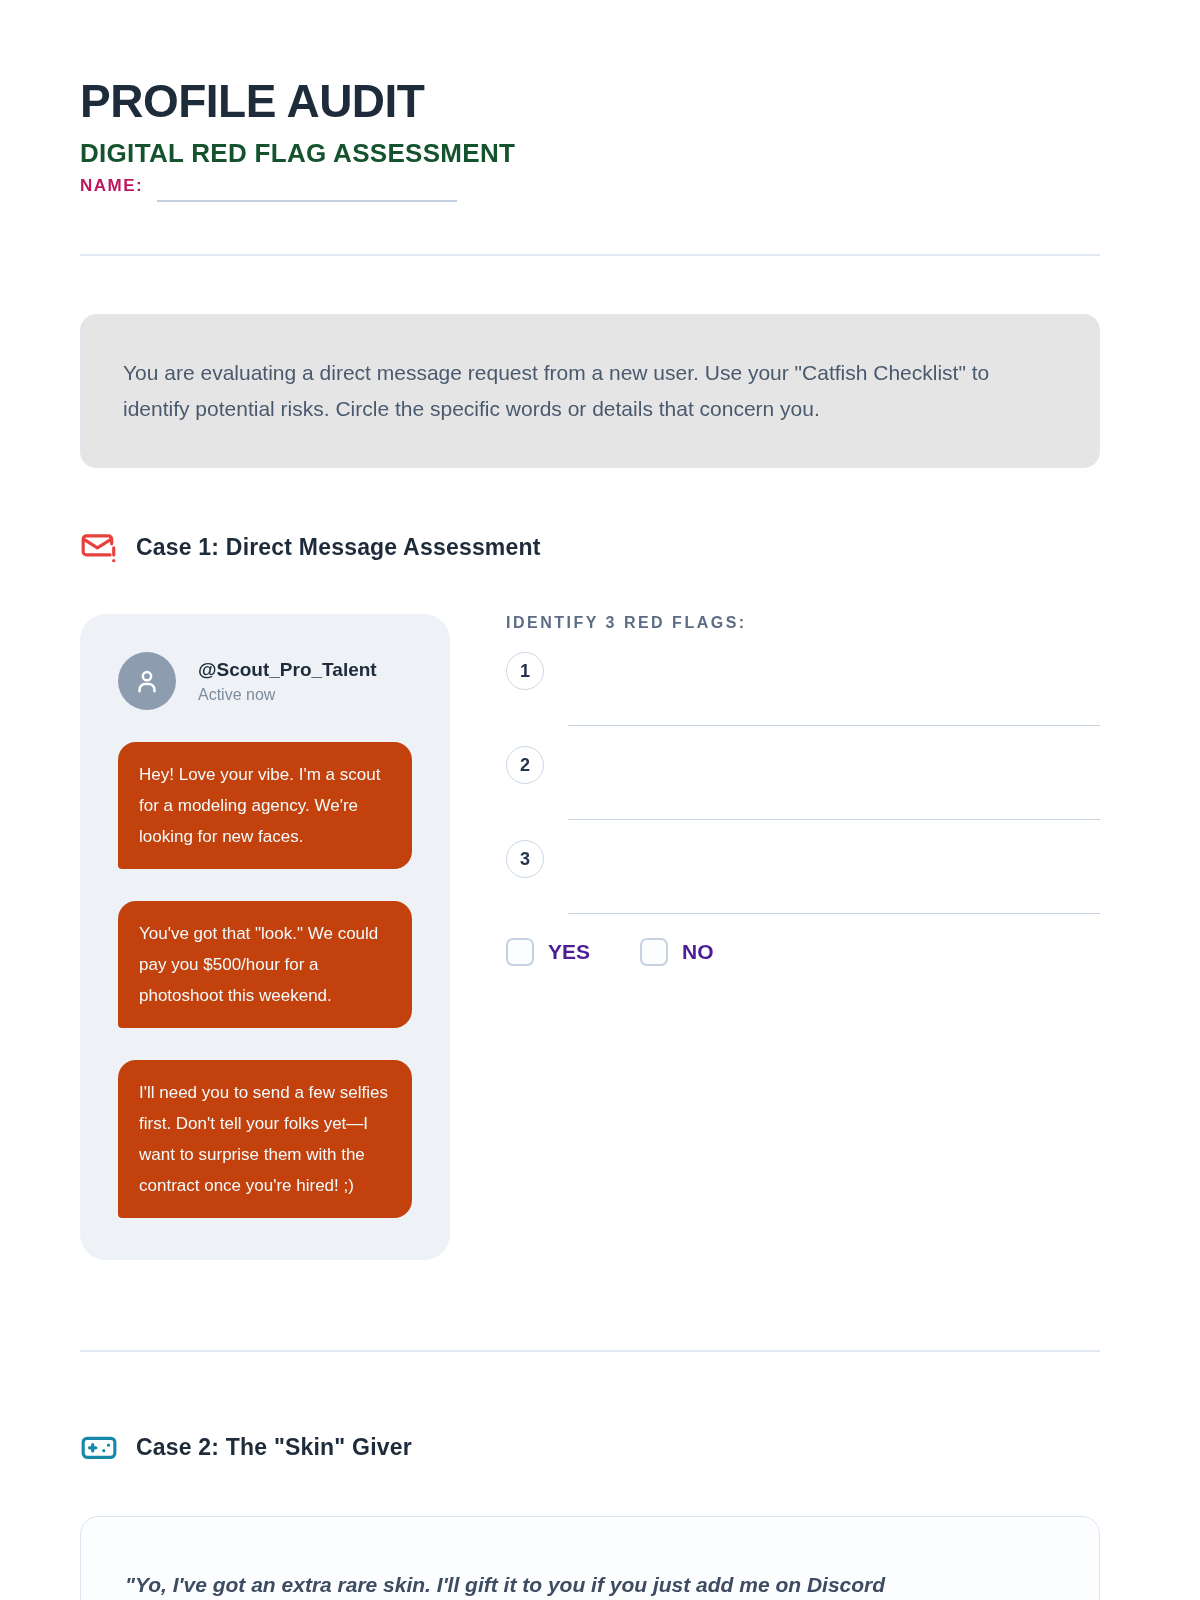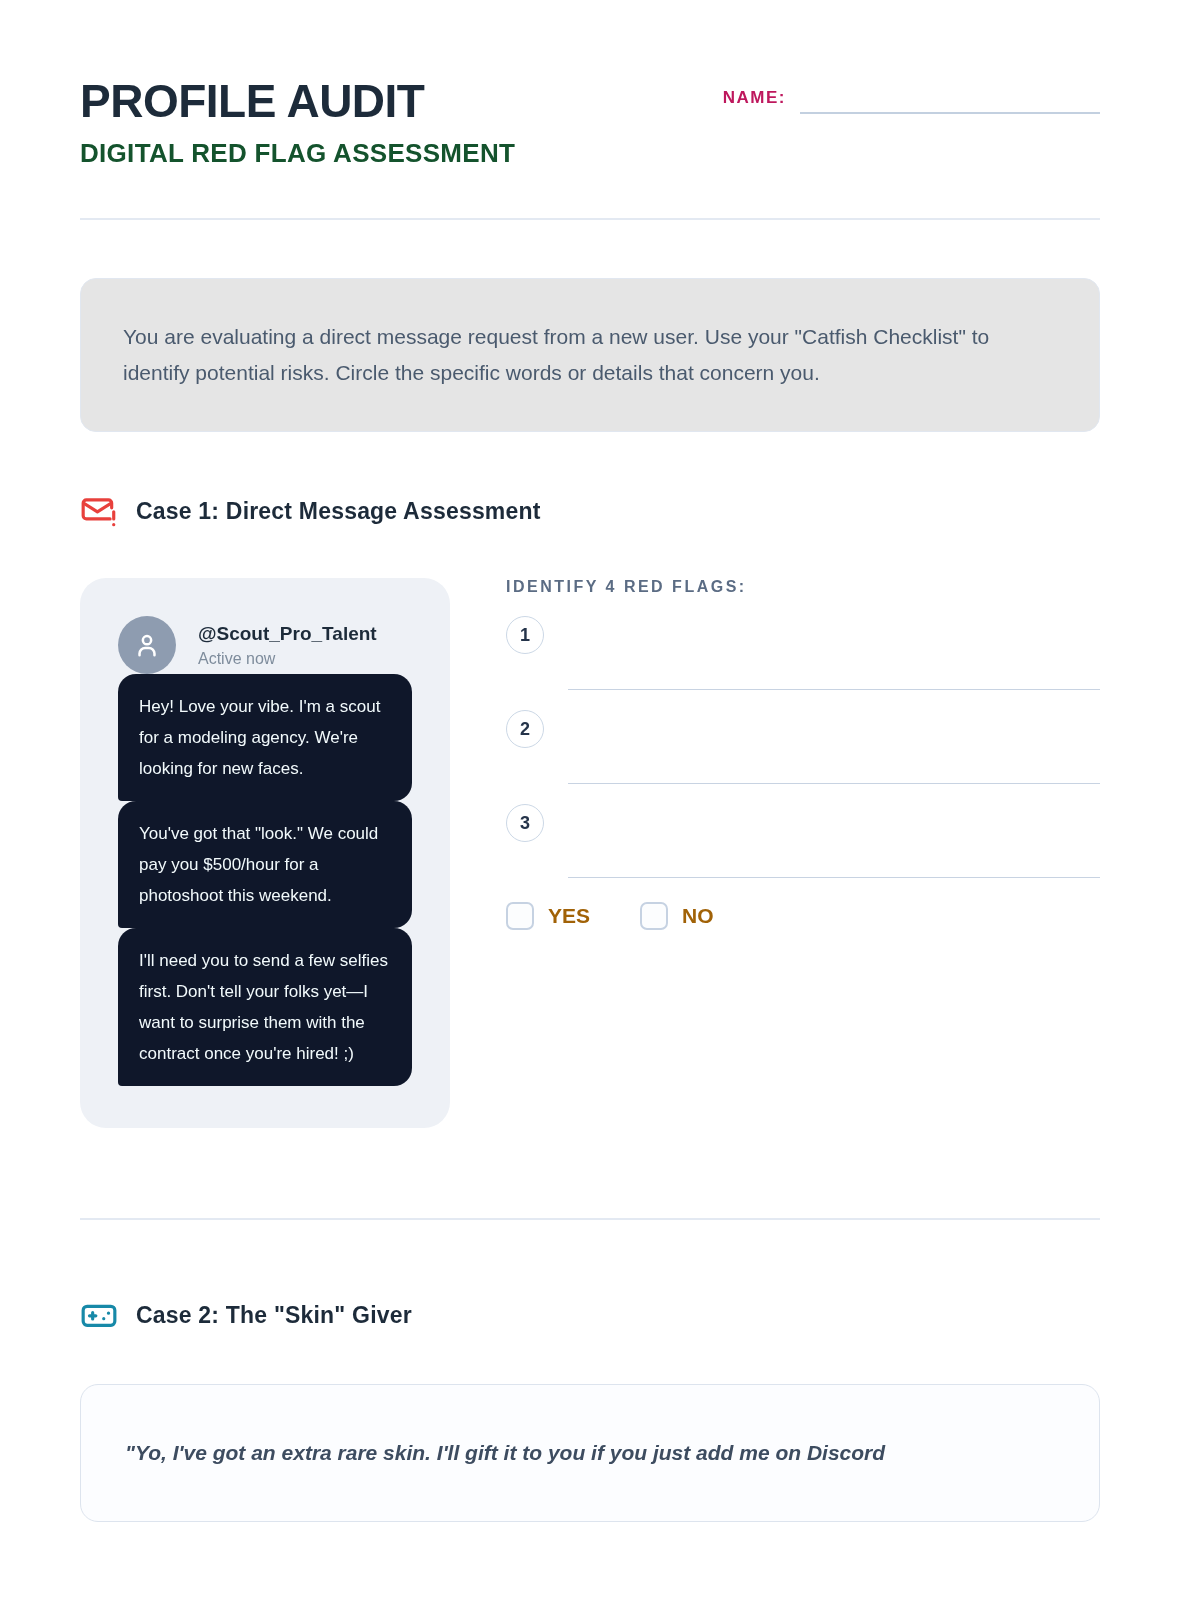--- a/index.html
+++ b/index.html
@@ -3,21 +3,21 @@
 <meta charset="utf-8">
 <style>
   html,body{margin:0;padding:0;}
   body{
     width:1200px;height:1600px;overflow:hidden;background:#ffffff;
     font-family:"Liberation Sans", sans-serif;position:relative;
   }
   .page{padding:0 100px 0 80px;}
 
   
-  .header-row{display:flex;justify-content:space-between;align-items:flex-start;padding-top:78px;}
+  .header-row{display:flex;justify-content:space-between;align-items:flex-start;padding-top:78px;flex-direction:column;}
   .page-title{
     margin:0;font-size:46px;font-weight:800;letter-spacing:-0.5px;
     color:#1d2b3a;line-height:1.0;
   }
   .page-subtitle{
     margin:16px 0 0 0;font-size:26px;font-weight:800;letter-spacing:0.3px;
     color:#14532d;line-height:1.0;
   }
   .name-block{display:flex;align-items:flex-start;margin-top:8px;}
   .name-label{
@@ -54,21 +54,21 @@
     background:#eef1f6;border-radius:26px;padding:38px 38px 42px 38px;
   }
   .chat-header{display:flex;align-items:center;gap:22px;}
   .avatar{
     width:58px;height:58px;border-radius:50%;background:#8e9cb0;
     display:flex;align-items:center;justify-content:center;flex:0 0 auto;
   }
   .chat-username{font-size:19px;font-weight:800;color:#1d2b3a;}
   .chat-status{font-size:16px;color:#7e8c9c;margin-top:5px;}
   .chat-bubble{
-    background:#0f172a;color:#f2fafc;
+    margin-top:32px;background:#c2410c;color:#f2fafc;
     border-radius:18px 18px 18px 4px;padding:17px 21px;
     font-size:17px;line-height:31px;
   }
 
   
   .flags-col{flex:1 1 auto;min-width:0;padding-top:0;}
   .mini-label{
     font-size:16px;font-weight:bold;color:#5b6c84;letter-spacing:2.5px;
   }
   .flag-row{position:relative;height:74px;margin-top:20px;}
@@ -81,21 +81,21 @@
   }
   .flag-answer-line{
     position:absolute;left:62px;right:0;bottom:0;border-bottom:1.5px solid #c8d3e2;height:0;
   }
   .verdict-label{margin-top:34px;}
   .verdict-options{display:flex;align-items:center;margin-top:24px;gap:14px;}
   .checkbox{
     width:28px;height:28px;border:2px solid #c6d2e2;border-radius:7px;
     background:#fcfdfe;box-sizing:border-box;flex:0 0 auto;
   }
-  .verdict-option-label{font-size:21px;font-weight:800;color:#a16207;}
+  .verdict-option-label{font-size:21px;font-weight:800;color:#4c1d95;}
   .opt-gap{width:22px;}
 
   .section-divider{border:none;border-top:2px solid #e3e9f2;margin:90px 0 0 0;}
 
   
   .quote-box{
     margin-top:50px;border:1px solid #dde4ee;background:#fcfdff;
     border-radius:18px;padding:50px 44px;
   }
   .quote-text{
@@ -149,21 +149,21 @@
           <div class="chat-username">@Scout_Pro_Talent</div>
           <div class="chat-status">Active now</div>
         </div>
       </div>
       <div class="chat-bubble">Hey! Love your vibe. I'm a scout for a modeling agency. We're looking for new faces.</div>
       <div class="chat-bubble">You've got that "look." We could pay you $500/hour for a photoshoot this weekend.</div>
       <div class="chat-bubble">I'll need you to send a few selfies first. Don't tell your folks yet—I want to surprise them with the contract once you're hired! ;)</div>
     </div>
 
     <div class="flags-col">
-      <div class="mini-label">IDENTIFY 4 RED FLAGS:</div>
+      <div class="mini-label">IDENTIFY 3 RED FLAGS:</div>
 
       <div class="flag-row">
         <div class="flag-number-badge">1</div>
         <div class="flag-answer-line"></div>
       </div>
       <div class="flag-row">
         <div class="flag-number-badge">2</div>
         <div class="flag-answer-line"></div>
       </div>
       <div class="flag-row">

